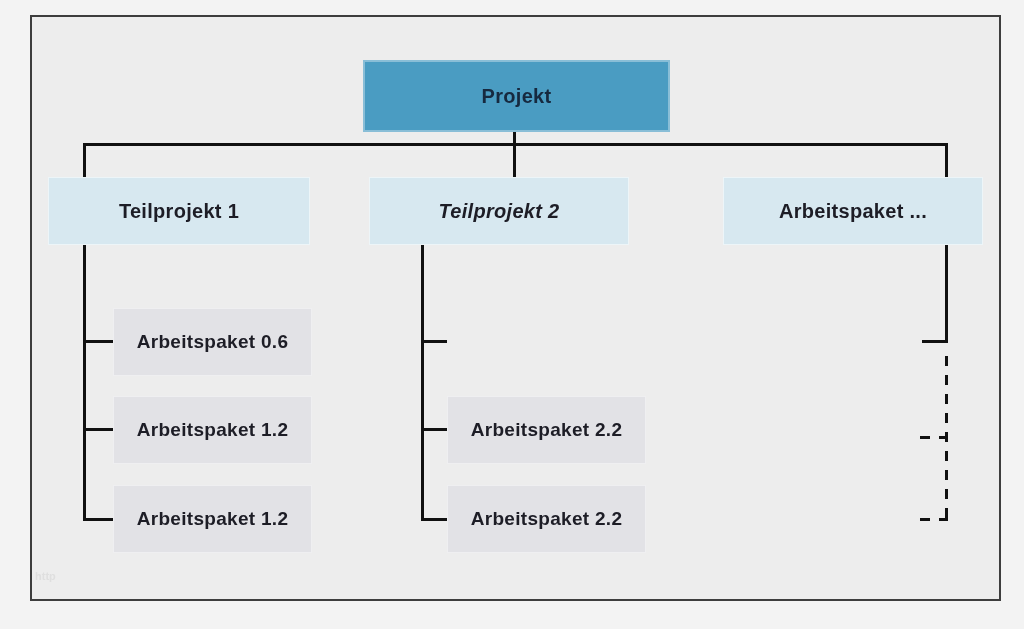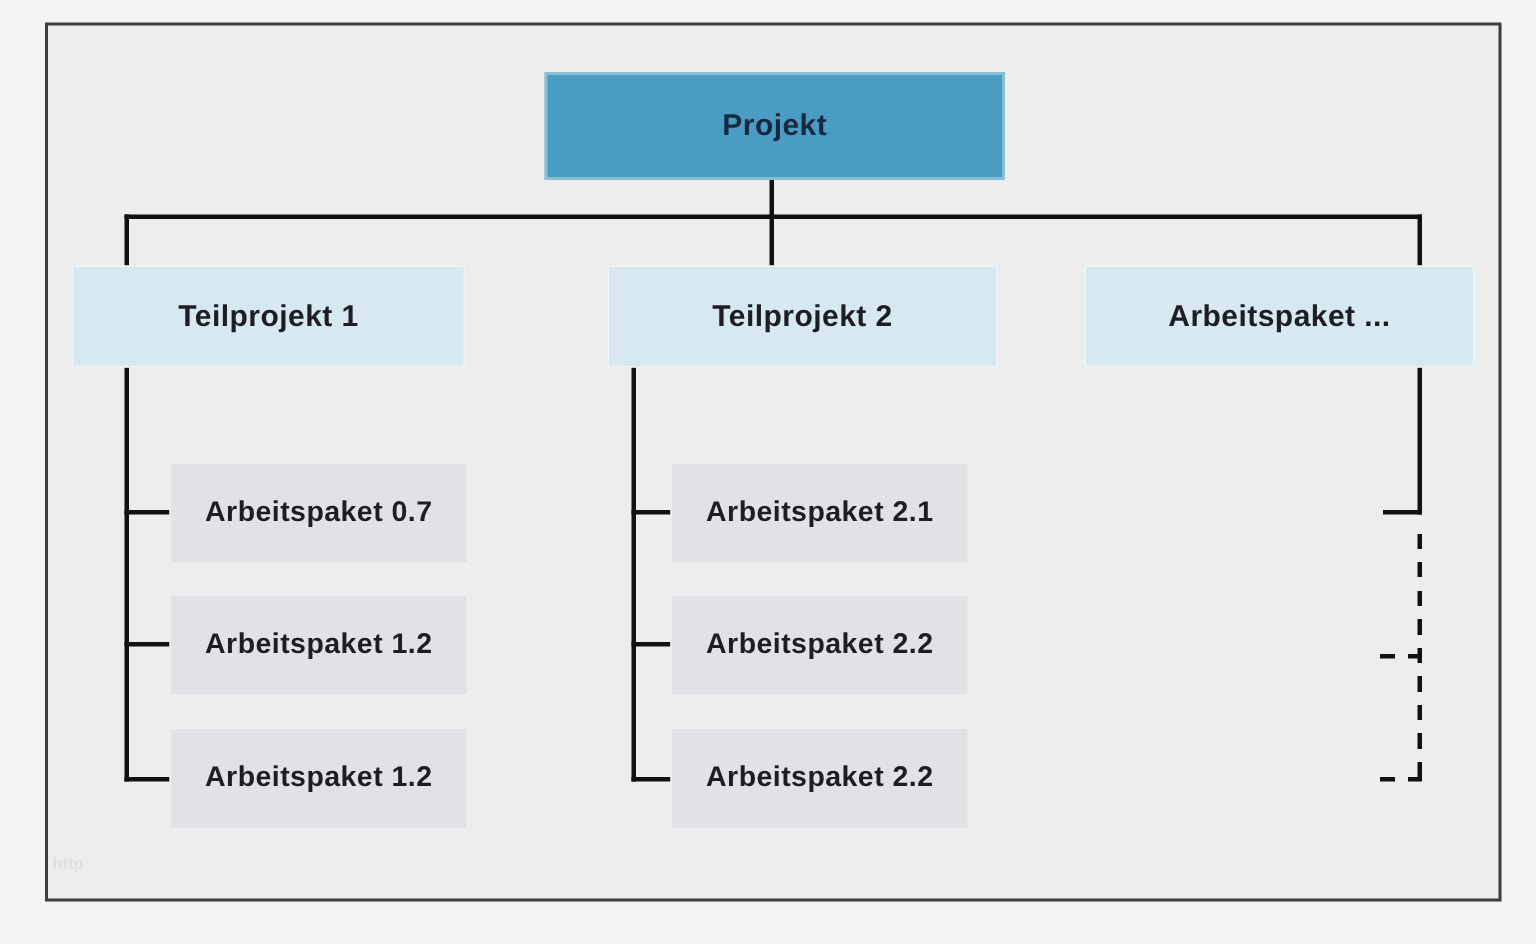--- a/index.html
+++ b/index.html
@@ -23,20 +23,21 @@
     display:flex;align-items:center;justify-content:center;
     font-weight:bold;
     text-align:center;
     letter-spacing:.3px;
   }
   .node--project{
     background:var(--project-box,#4a9cc2);
     border:2px solid rgba(255,255,255,.35);
     color:var(--project-text,#16293f);
     font-size:20px;
+    margin-top:12px;
   }
   .node--sub{
     background:var(--subproject-box,#d7e8f0);
     border:1px solid rgba(255,255,255,.55);
     color:var(--text,#1d1d26);
     font-size:20px;
   }
   .node--wp{
     background:var(--workpackage-box,#e2e2e6);
     border:1px solid rgba(255,255,255,.45);
@@ -85,27 +86,26 @@
 
   <div class="line" style="left:945px;top:245px;width:3px;height:98px;"></div>
   <div class="line" style="left:922px;top:340px;width:26px;height:3px;"></div>
   <div class="line line--vdash" style="left:945px;top:356px;width:3px;height:167px;"></div>
   <div class="line line--hdash" style="left:920px;top:436px;width:28px;height:3px;"></div>
   <div class="line line--hdash" style="left:920px;top:518px;width:28px;height:3px;"></div>
 
   <div class="node node--project" style="left:363px;top:48px;width:307px;height:72px;">Projekt</div>
 
   <div class="node node--sub" style="left:48px;top:177px;width:262px;height:68px;">Teilprojekt 1</div>
-  <div class="node node--sub" style="left:405px;top:177px;width:260px;height:68px;">Teilprojekt 2</div>
+  <div class="node node--sub" style="left:369px;top:177px;width:260px;height:68px;font-style:italic;">Teilprojekt 2</div>
   <div class="node node--sub" style="left:723px;top:177px;width:260px;height:68px;">Arbeitspaket ...</div>
 
-  <div class="node node--wp" style="left:113px;top:308px;width:199px;height:68px;">Arbeitspaket 0.7</div>
+  <div class="node node--wp" style="left:113px;top:308px;width:199px;height:68px;">Arbeitspaket 0.6</div>
   <div class="node node--wp" style="left:113px;top:396px;width:199px;height:68px;">Arbeitspaket 1.2</div>
   <div class="node node--wp" style="left:113px;top:485px;width:199px;height:68px;">Arbeitspaket 1.2</div>
 
-  <div class="node node--wp" style="left:447px;top:308px;width:199px;height:68px;">Arbeitspaket 2.1</div>
   <div class="node node--wp" style="left:447px;top:396px;width:199px;height:68px;">Arbeitspaket 2.2</div>
   <div class="node node--wp" style="left:447px;top:485px;width:199px;height:68px;">Arbeitspaket 2.2</div>
 
 
   <div class="watermark">http</div>
 
 </div>
 
 </body></html>

